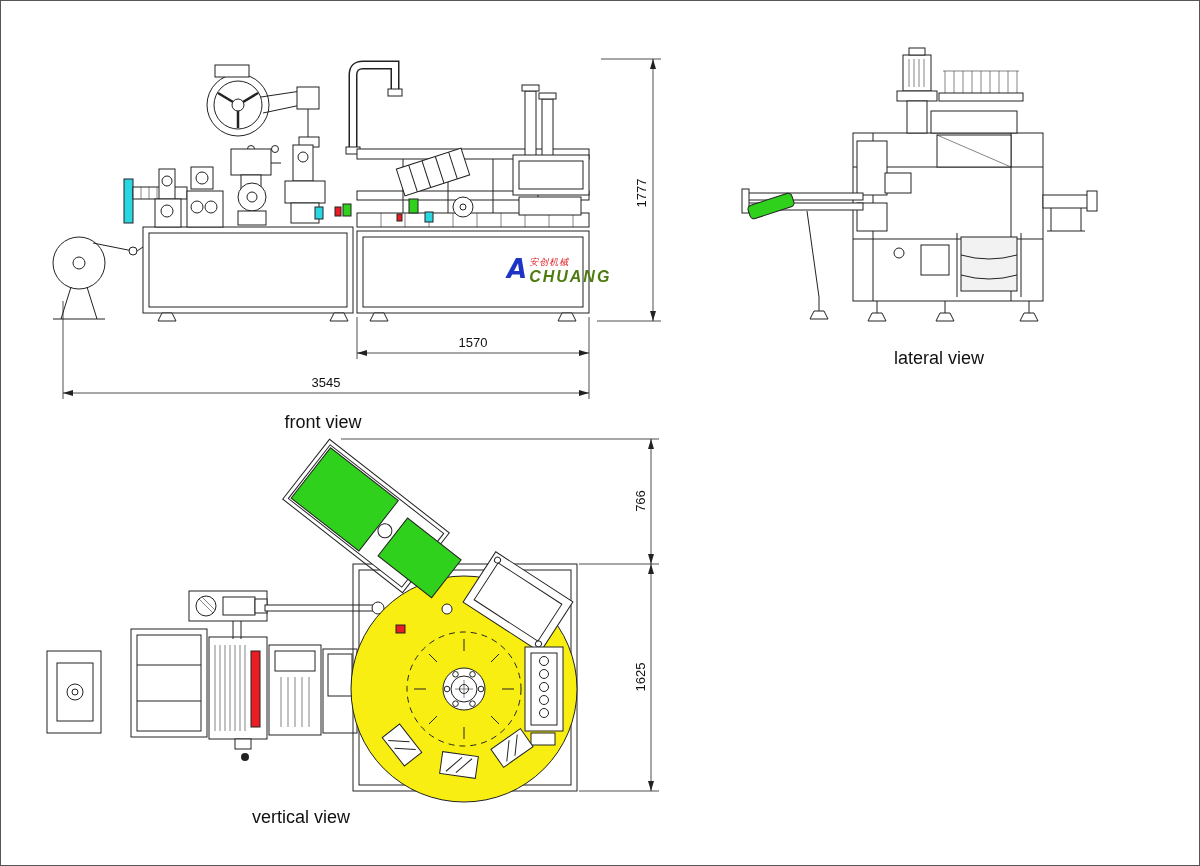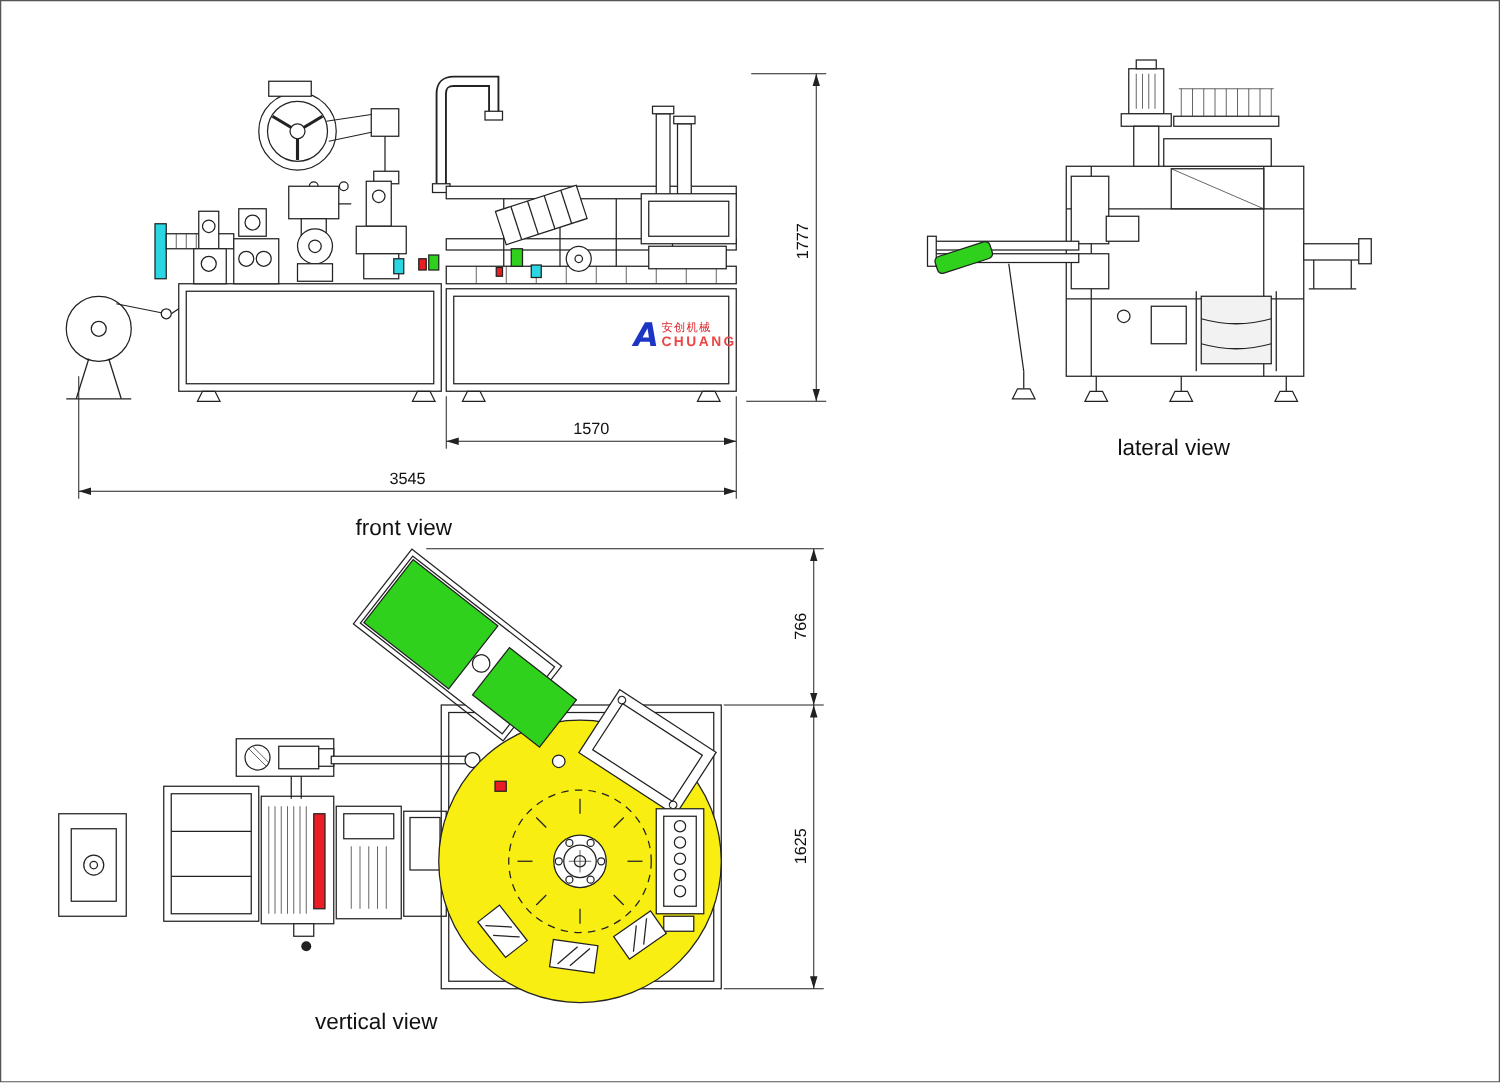--- a/index.html
+++ b/index.html
@@ -7,23 +7,23 @@
   .sheet { position:relative; width:1200px; height:866px; background:#fff; border:1px solid #555; overflow:hidden; }
   svg { position:absolute; left:0; top:0; }
   .ln  { fill:none; stroke:#222; stroke-width:1; }
   .thin{ fill:none; stroke:#333; stroke-width:0.6; }
   .fw  { fill:#fff; stroke:#222; stroke-width:1; }
   .dim { stroke:#222; stroke-width:0.8; fill:none; }
   .dimtext  { font:13px "Liberation Sans", sans-serif; fill:#111; }
   .viewlabel{ font:18px "Liberation Sans", sans-serif; fill:#111; }
   .logo { position:absolute; left:506px; top:257px; display:flex; align-items:flex-start; z-index:2; }
   .logo-a  { font:italic bold 26px "DejaVu Sans", sans-serif; color:#1d35c4; line-height:0.9; }
-  .logo-col{ display:flex; flex-direction:column; margin-left:2px; }
+  .logo-col{ display:flex; flex-direction:column; margin-left:2px;font-style:italic; }
   .logo-cn { font-size:9px; color:#e02328; letter-spacing:1px; line-height:1.1; }
-  .logo-en { font-weight:bold; font-size:11px; color:#ef4444; letter-spacing:2px; line-height:1.1; }
+  .logo-en { font-weight:bold; font-size:16px; color:#4d7c0f; letter-spacing:2px; line-height:1.1; }
 </style>
 </head>
 <body>
 
 <div class="sheet">
 
   <svg width="1200" height="866" viewBox="0 0 1200 866">
     <defs>
       <marker id="arrow" markerUnits="userSpaceOnUse" markerWidth="12" markerHeight="10" refX="10" refY="4" orient="auto-start-reverse">
         <path d="M0,1 L10,4 L0,7 Z" fill="#222"></path>

